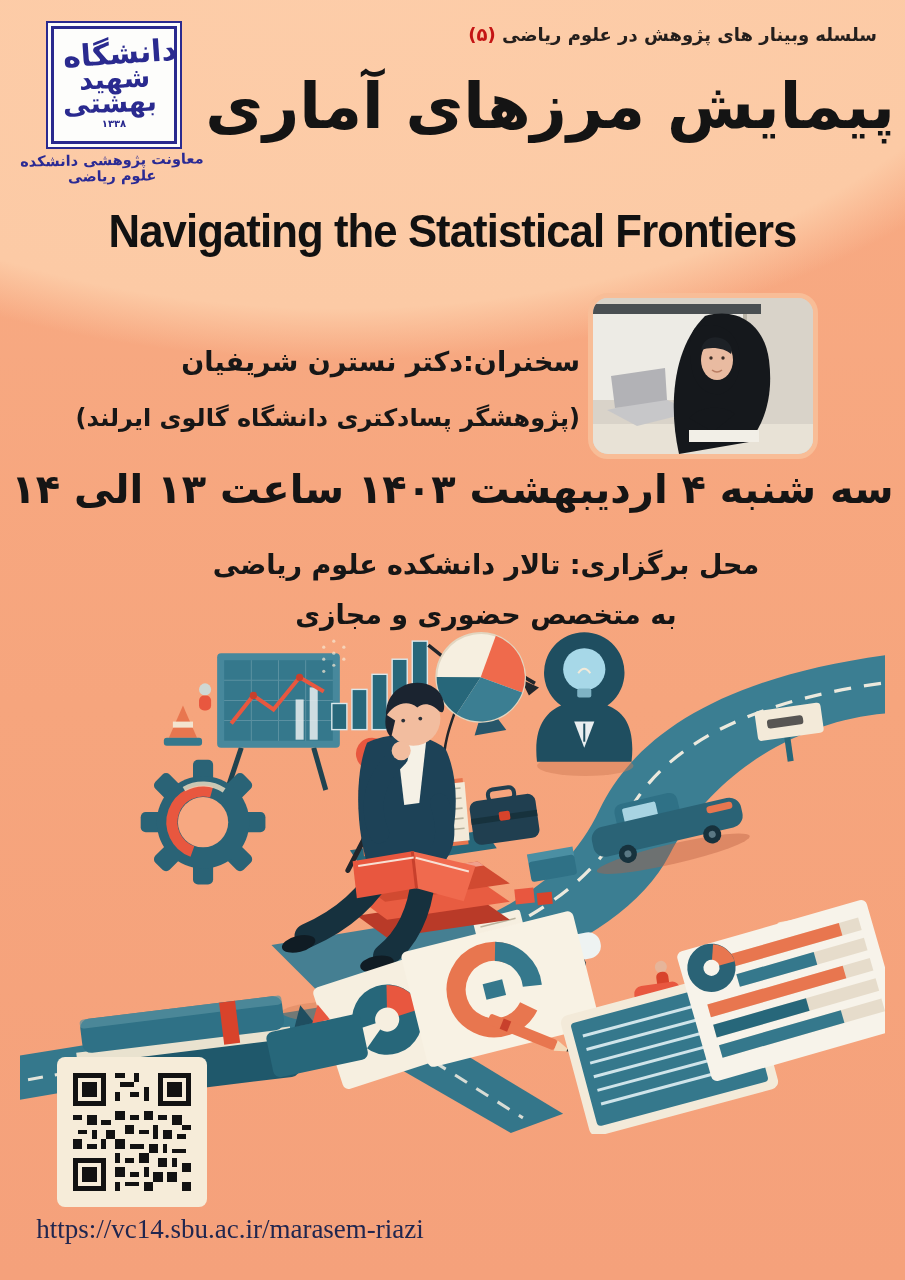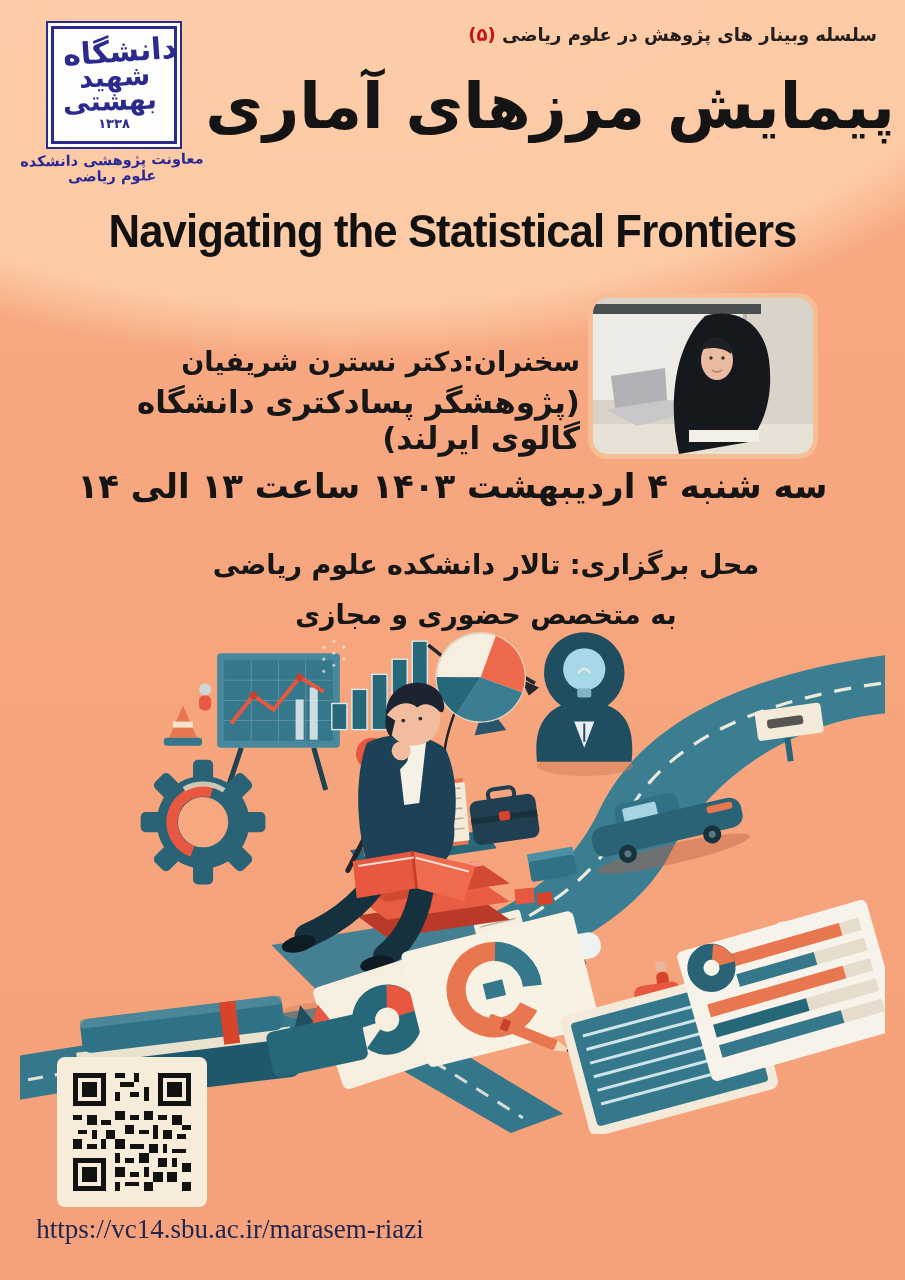--- a/index.html
+++ b/index.html
@@ -15,46 +15,46 @@
   .series .num{color:#c41414;}
   .logo{
     position:absolute;left:46px;top:21px;width:132px;height:124px;background:#fdfdfb;
     border:2px solid #2a2a8f;box-shadow:inset 0 0 0 3px #fdfdfb, inset 0 0 0 6px #2a2a8f;
     display:flex;flex-direction:column;align-items:center;justify-content:center;
   }
   .logo .w{color:#2a2a8f;font-weight:bold;line-height:0.88;direction:rtl;text-align:center;}
   .logo .w1{font-size:30px;transform:rotate(-4deg) translateX(6px);}
   .logo .w2{font-size:27px;transform:rotate(-3deg);}
   .logo .w3{font-size:27px;transform:rotate(-2deg) translateX(-4px);}
-  .logo .yr{color:#2a2a8f;font-size:13px;font-weight:bold;letter-spacing:2px;margin-top:3px;}
+  .logo .yr{color:#2a2a8f;font-size:10px;font-weight:bold;letter-spacing:2px;margin-top:3px;}
   .logo-caption{
     position:absolute;left:4px;top:152px;width:216px;text-align:center;direction:rtl;
     color:#2a2a94;font-weight:bold;font-size:14.5px;transform:rotate(-1deg);
   }
   .title-fa{
     position:absolute;top:60px;left:205px;right:10px;direction:rtl;
     font-size:63px;font-weight:bold;color:#141414;line-height:1.5;
   }
   .title-en{
     position:absolute;top:203px;left:0;width:905px;text-align:center;
     font-family:"Liberation Sans",sans-serif;font-weight:bold;font-size:47px;color:#111;
     transform:scaleX(0.93);transform-origin:center;letter-spacing:-1px;white-space:nowrap;
   }
   
   .photo{
     position:absolute;left:588px;top:293px;width:230px;height:166px;border-radius:20px;
     border:5px solid #f8bd97;overflow:hidden;background:#d8d2c8;box-sizing:border-box;
   }
   .speaker{position:absolute;left:40px;top:346px;width:540px;direction:rtl;color:#171717;}
   .speaker .name{font-size:27px;font-weight:bold;}
-  .speaker .affil{font-size:31px;font-weight:bold;margin-top:7px;}
+  .speaker .affil{font-size:24px;font-weight:bold;margin-top:27px;}
   
   .datetime{
     position:absolute;top:466px;left:0;width:905px;text-align:center;direction:rtl;
-    font-size:34px;font-weight:bold;color:#151515;
+    font-size:40px;font-weight:bold;color:#151515;
   }
   .venue{
     position:absolute;top:540px;left:75px;right:8px;text-align:center;direction:rtl;
     font-size:27px;font-weight:bold;color:#161616;line-height:1.85;
   }
   
   .scene{position:absolute;left:20px;top:624px;width:865px;height:510px;}
   
   .qr-label{position:absolute;left:36px;top:1026px;width:238px;text-align:center;direction:rtl;
     color:#1e33a8;font-weight:bold;font-size:19px;}

